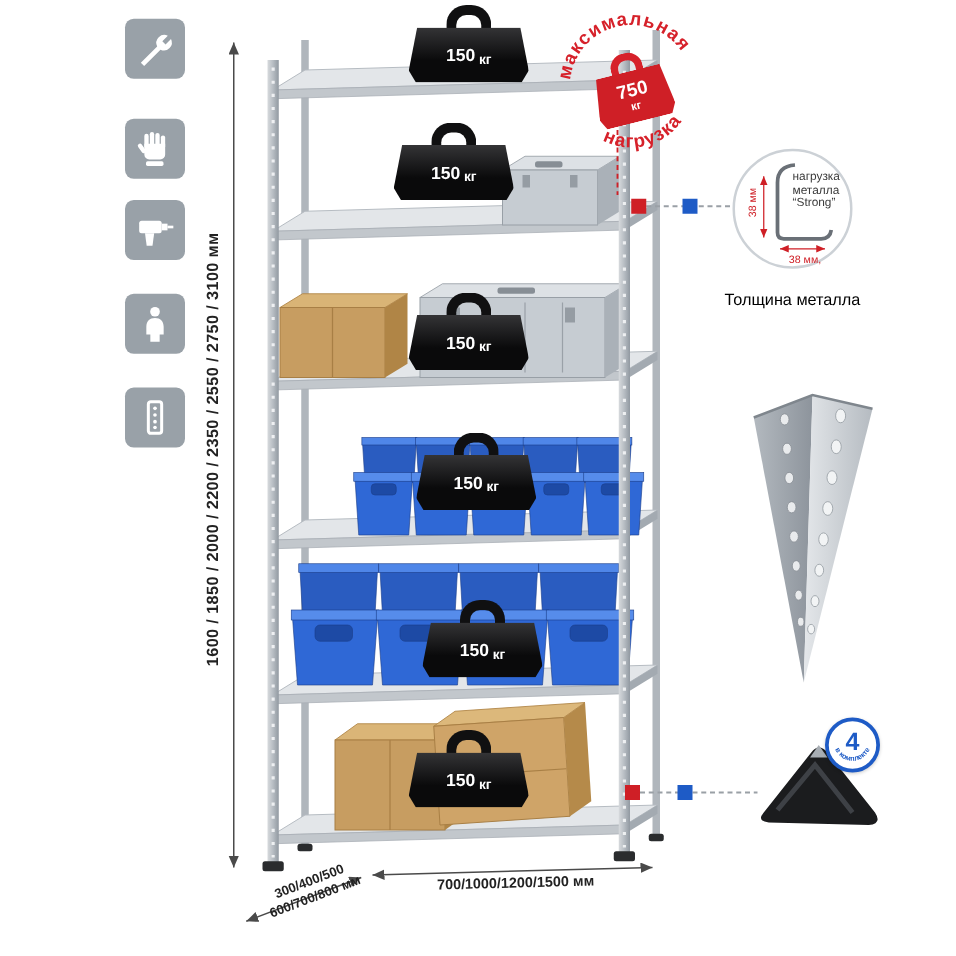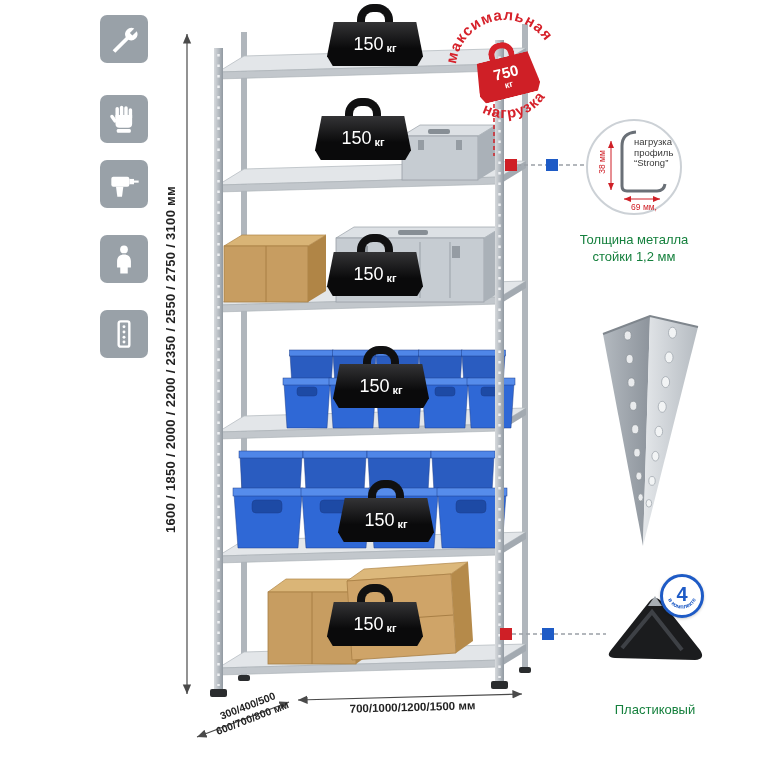--- a/index.html
+++ b/index.html
@@ -14,21 +14,21 @@
 
   
   .weight{position:absolute;width:96px;height:62px;}
   .weight .handle{position:absolute;top:0;left:50%;transform:translateX(-50%);
         width:36px;height:26px;border:8px solid #101011;border-bottom:none;
         border-radius:16px 16px 0 0;box-sizing:border-box;}
   .weight .body{position:absolute;bottom:0;left:0;width:96px;height:44px;
         background:linear-gradient(180deg,#343436,#0a0a0b 60%);
         clip-path:polygon(7% 0,93% 0,100% 78%,94% 100%,6% 100%,0 78%);
         display:flex;align-items:center;justify-content:center;color:#fff;}
-  .wv{font-size:18px;font-weight:normal;}
+  .wv{font-size:14px;font-weight:bold;}
   .wu{font-size:11px;font-weight:bold;margin-left:3px;margin-top:7px;}
 
   
   .stamp{position:absolute;left:440px;top:4px;width:130px;height:130px;transform:rotate(-14deg);}
   .stamp > svg{position:absolute;inset:0;width:130px;height:130px;}
   .arc{fill:#d6212a;font-size:15px;font-weight:bold;letter-spacing:1px;}
   .stamp-weight{position:absolute;left:34px;top:38px;width:62px;height:56px;}
   .stamp-weight .handle{position:absolute;top:0;left:50%;transform:translateX(-50%);
         width:26px;height:17px;border:6px solid #d6212a;border-bottom:none;
         border-radius:12px 12px 0 0;box-sizing:border-box;}
@@ -37,21 +37,21 @@
         display:flex;flex-direction:column;align-items:center;justify-content:center;color:#fff;line-height:1.05;}
   .sv{font-size:15px;font-weight:bold;}
   .su{font-size:9px;font-weight:bold;}
 
   
   .prof-label{position:absolute;left:634px;top:137px;font-size:9.5px;color:#3a3a3a;line-height:10.5px;}
   .dim-v38{position:absolute;left:578px;top:157px;width:48px;text-align:center;
         transform:rotate(-90deg);font-size:8.5px;color:#cf1f26;}
   .dim-h38{position:absolute;left:620px;top:202px;width:48px;text-align:center;
         font-size:8.5px;color:#cf1f26;}
-  .caption{position:absolute;text-align:center;font-size:13px;color:#15803d;line-height:17px;}
+  .caption{position:absolute;text-align:center;font-size:13px;color:#000000;line-height:17px;}
   .cap-profile{left:549px;top:231px;width:170px;}
   .cap-foot{left:565px;top:701px;width:180px;}
 
   
   .badge{position:absolute;left:660px;top:574px;width:44px;height:44px;}
   .badge .ring{position:absolute;inset:0;border:3px solid #1e5bc6;border-radius:50%;background:#fff;
         box-sizing:border-box;box-shadow:0 1px 3px rgba(0,0,0,.2);}
   .badge .num{position:absolute;inset:0;display:flex;align-items:center;justify-content:center;
         font-size:20px;font-weight:bold;color:#1e5bc6;padding-bottom:4px;}
   .badge svg{position:absolute;inset:0;width:44px;height:44px;}
@@ -390,42 +390,40 @@
       <span class="handle"></span>
       <span class="body">
         <span class="sv">750</span>
         <span class="su">кг</span>
       </span>
     </div>
   </div>
 
   <div class="prof-label">
     <div>нагрузка</div>
-    <div>профиль</div>
+    <div>металла</div>
     <div>“Strong”</div>
   </div>
   <div class="dim-v38">38 мм</div>
-  <div class="dim-h38">69 мм,</div>
+  <div class="dim-h38">38 мм,</div>
   <div class="caption cap-profile">
     <div>Толщина металла</div>
-    <div>стойки 1,2 мм</div>
   </div>
 
   <div class="badge">
     <span class="ring"></span>
     <svg viewBox="0 0 44 44">
       <defs>
           <path id="bArc" d="M 8 25 A 15 15 0 0 0 36 25" fill="none"></path>
         </defs>
       <text class="badge-arc"><textPath href="#bArc" startOffset="50%" text-anchor="middle">в комплекте</textPath></text>
     </svg>
     <span class="num">4</span>
   </div>
   <div class="caption cap-foot">
-    <div>Пластиковый</div>
   </div>
 
   <div class="h-label">1600 / 1850 / 2000 / 2200 / 2350 / 2550 / 2750 / 3100 мм</div>
   <div class="w-label">700/1000/1200/1500 мм</div>
   <div class="d-label">
     <div>300/400/500</div>
     <div>600/700/800 мм</div>
   </div>
 
 </div>

